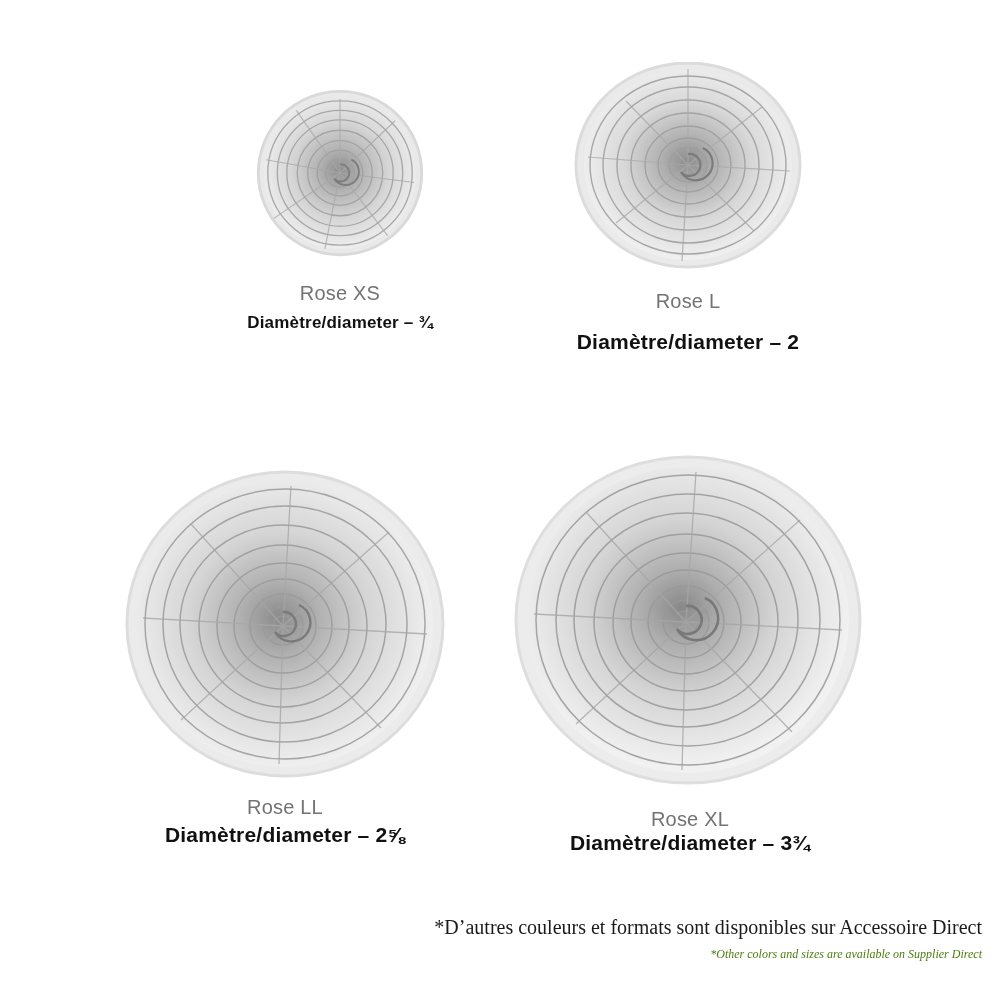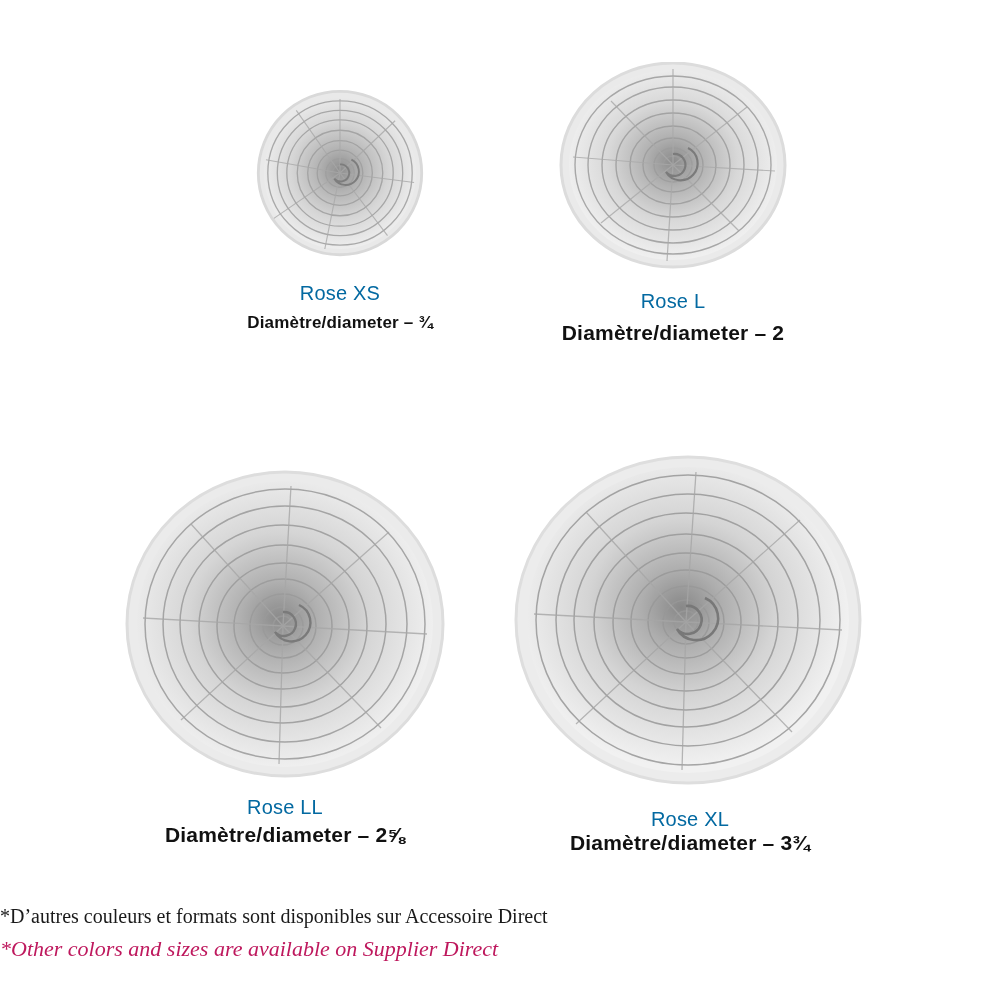--- a/index.html
+++ b/index.html
@@ -30,74 +30,74 @@
     position: relative;
     margin: 0 auto;
   }
   .rose-art svg {
     display: block;
   }
 
   .caption-name {
     font-family: "Liberation Sans", sans-serif;
     font-weight: 400;
-    color: #0369a1;
+    color: #737373;
     letter-spacing: 0.2px;
     white-space: nowrap;
   }
   .caption-dim {
     font-family: "Liberation Sans", sans-serif;
     font-weight: 700;
     color: #111111;
     letter-spacing: 0.2px;
     white-space: nowrap;
   }
 
   
   #item-xs { left: 120px; top: 78px; width: 440px; }
   #item-xs .rose-art { width: 190px; height: 190px; }
   #item-xs .caption-name { font-size: 20px; margin-top: 14px; }
   #item-xs .caption-dim { font-size: 17px; margin-top: 8px; }
 
   
-  #item-l { left: 453px; top: 62px; width: 440px; }
+  #item-l { left: 468px; top: 62px; width: 440px; }
   #item-l .rose-art { width: 310px; height: 210px; }
   #item-l .caption-name { font-size: 20px; margin-top: 18px; }
-  #item-l .caption-dim { font-size: 21px; margin-top: 8px; text-align: center; }
+  #item-l .caption-dim { font-size: 21px; margin-top: 17px; text-align: center; }
 
   
   #item-ll { left: 70px; top: 466px; width: 430px; }
   #item-ll .rose-art { width: 330px; height: 320px; }
   #item-ll .caption-name { font-size: 20px; margin-top: 10px; }
   #item-ll .caption-dim { font-size: 21px; margin-top: 4px; }
 
   
   #item-xl { left: 470px; top: 452px; width: 440px; }
   #item-xl .rose-art { width: 360px; height: 340px; }
   #item-xl .caption-name { font-size: 20px; margin-top: 16px; }
   #item-xl .caption-dim { font-size: 21px; }
 
   .footnotes {
     position: absolute;
     left: 0;
-    right: 0;
+    right: 18px;
     bottom: 38px;
-    text-align: left;
+    text-align: right;
   }
   .footnote-fr {
     font-family: "Liberation Serif", serif;
     font-size: 20px;
     color: #1a1a1a;
     margin-bottom: 8px;
   }
   .footnote-en {
     font-family: "Liberation Serif", serif;
     font-style: italic;
-    font-size: 22px;
-    color: #be185d;
+    font-size: 12px;
+    color: #4d7c0f;
   }
 </style>
 </head>
 <body>
 
 <div class="sheet">
 
   <div class="rose-item" id="item-xs">
     <div class="rose-art">
       <svg viewBox="0 0 200 200" width="190" height="190" aria-hidden="true">

